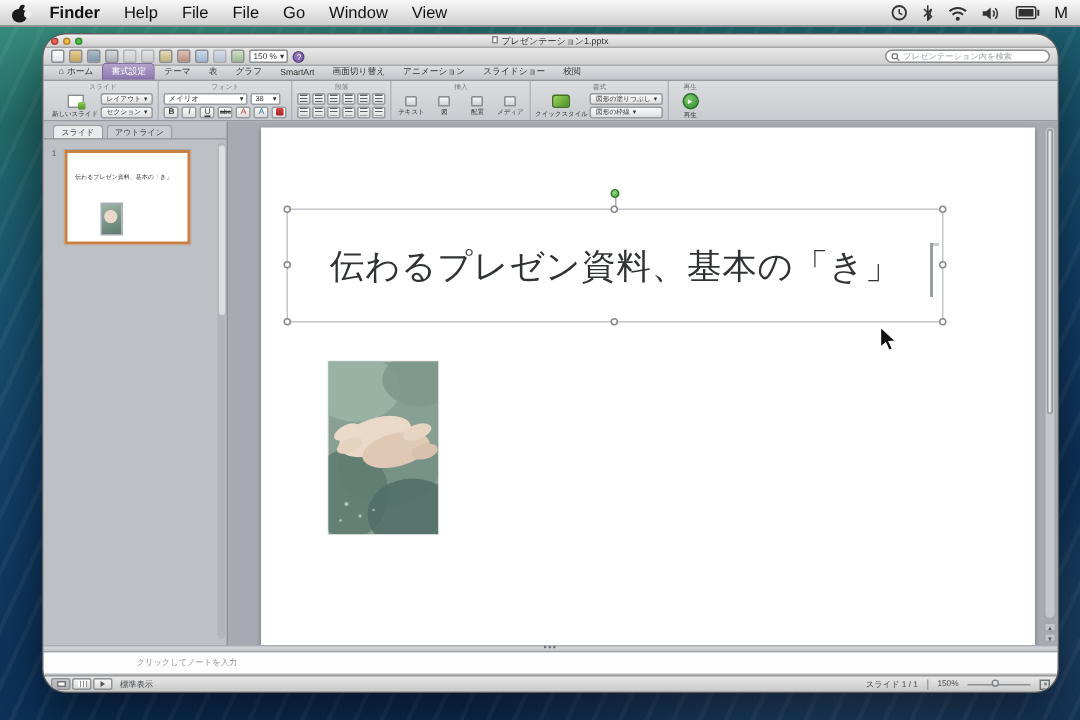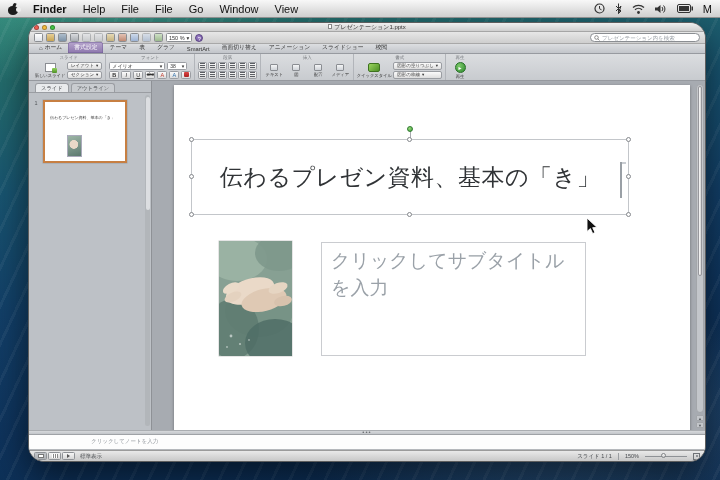--- a/index.html
+++ b/index.html
@@ -501,21 +501,20 @@
             <ellipse cx="14" cy="56" rx="9" ry="4.5" fill="#e4d2bf" transform="rotate(-24 14 56)"></ellipse>
             <ellipse cx="59" cy="47" rx="10" ry="5" fill="#e6d5c2" transform="rotate(-20 59 47)"></ellipse>
             <ellipse cx="64" cy="60" rx="9" ry="5" fill="#d8c2ad" transform="rotate(-14 64 60)"></ellipse>
             <circle cx="12" cy="95" r="1.4" fill="#fff" opacity="0.55"></circle>
             <circle cx="21" cy="103" r="1.1" fill="#fff" opacity="0.5"></circle>
             <circle cx="8" cy="106" r="0.9" fill="#fff" opacity="0.5"></circle>
             <circle cx="30" cy="99" r="0.9" fill="#fff" opacity="0.45"></circle>
           </svg>
         </div>
 
-        <div class="subtitle">クリックしてサブタイトルを入力</div>
       </div>
 
       <div class="vscroll">
           <span class="vthumb"></span>
         </div>
       <div class="varrows">
         <span>▲</span>
         <span>▼</span>
       </div>
     </div>

